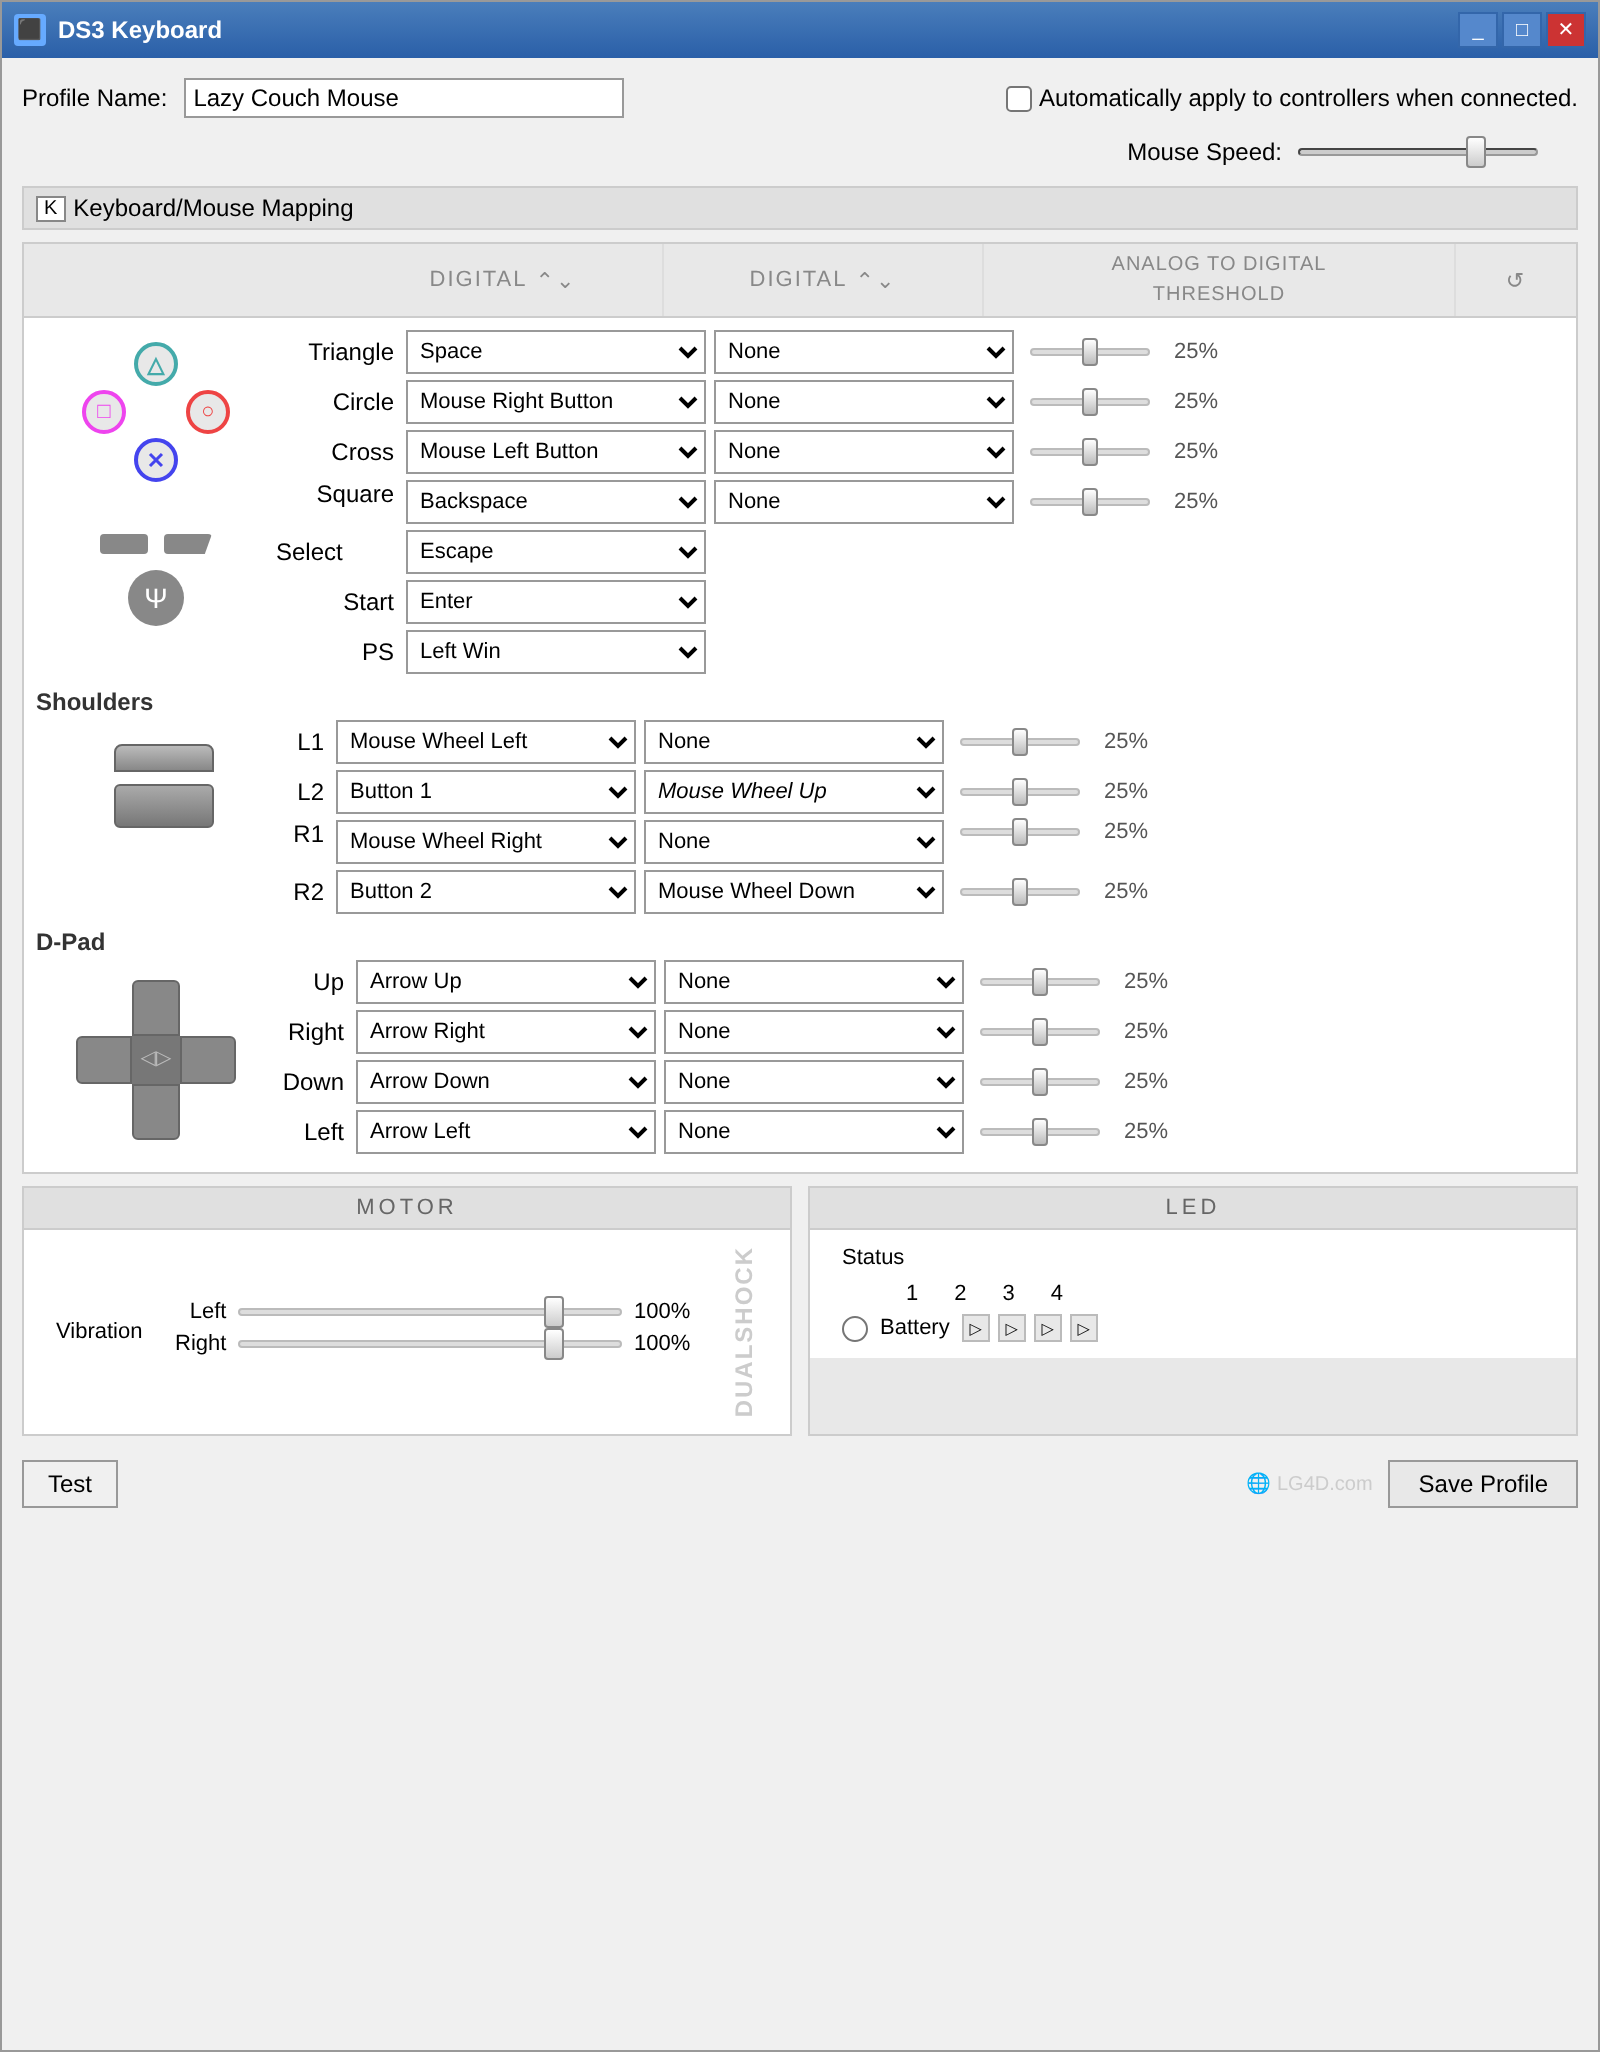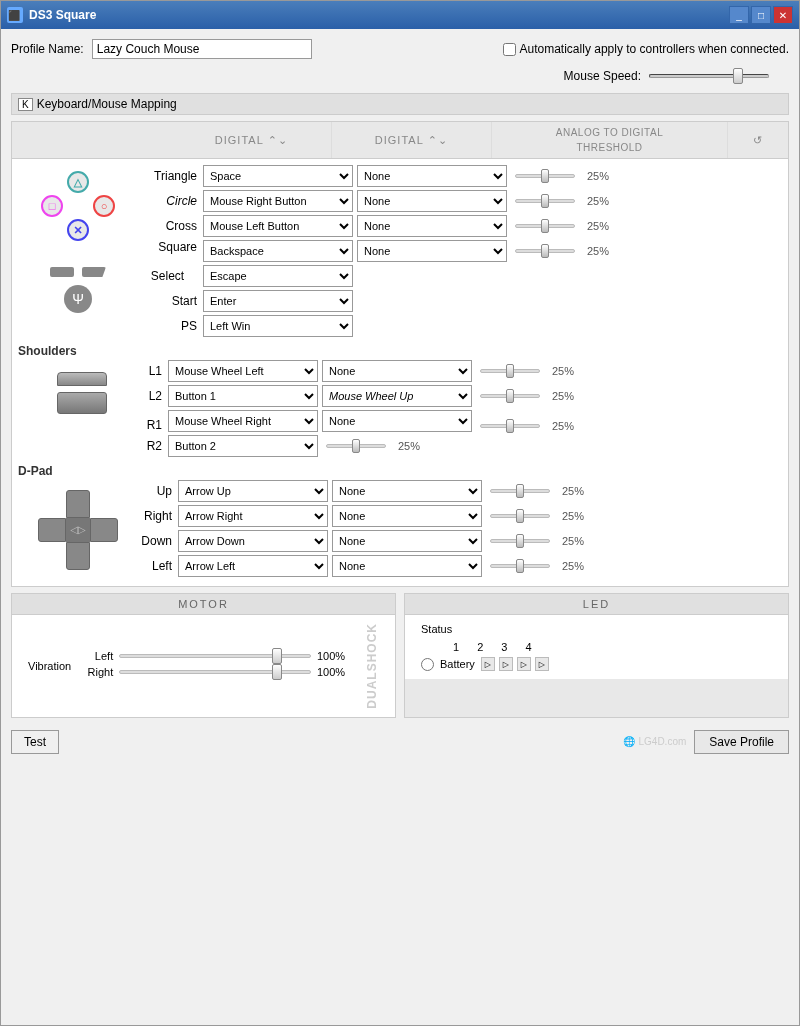--- a/index.html
+++ b/index.html
@@ -84,21 +84,21 @@
     .inner-content { padding: 6px; }
   </style>
 </head>
 <body>
 
 <div class="window">
 
   <div class="title-bar">
     <div class="title-bar-left">
       <div class="title-bar-icon">⬛</div>
-      <span>DS3 Square</span>
+      <span>DS3 Keyboard</span>
     </div>
     <div class="title-bar-controls">
       <button class="title-btn">_</button>
       <button class="title-btn">□</button>
       <button class="title-btn close">✕</button>
     </div>
   </div>
 
   <div class="content">
 
@@ -173,21 +173,21 @@
                 </select>
                 <div class="threshold-cell" style="margin-left: 8px;">
                   <div class="mini-slider">
                       <div class="mini-thumb"></div>
                     </div>
                   <span class="pct-label">25%</span>
                 </div>
               </div>
 
               <div style="display: flex; align-items: center; margin-bottom: 3px;">
-                <span style="width: 65px; text-align: right; padding-right: 6px; font-style: italic;">Circle</span>
+                <span style="width: 65px; text-align: right; padding-right: 6px;">Circle</span>
                 <select class="mapping-select">
                   <option>Mouse Right Button</option><option>Space</option><option>Mouse Left Button</option><option>None</option>
                 </select>
                 <select class="mapping-select" style="margin-left: 4px;">
                   <option>None</option><option>Mouse Wheel Up</option><option>Mouse Wheel Down</option>
                 </select>
                 <div class="threshold-cell" style="margin-left: 8px;">
                   <div class="mini-slider">
                       <div class="mini-thumb"></div>
                     </div>
@@ -221,21 +221,21 @@
                 </select>
                 <div class="threshold-cell" style="margin-left: 8px;">
                   <div class="mini-slider">
                       <div class="mini-thumb"></div>
                     </div>
                   <span class="pct-label">25%</span>
                 </div>
               </div>
 
               <div style="display: flex; align-items: center; margin-bottom: 3px;">
-                <span style="width: 65px; text-align: center; padding-right: 6px;">Select</span>
+                <span style="width: 65px; text-align: left; padding-right: 6px;">Select</span>
                 <select class="mapping-select">
                   <option>Escape</option><option>Space</option><option>None</option>
                 </select>
               </div>
 
               <div style="display: flex; align-items: center; margin-bottom: 3px;">
                 <span style="width: 65px; text-align: right; padding-right: 6px;">Start</span>
                 <select class="mapping-select">
                   <option>Enter</option><option>Space</option><option>None</option>
                 </select>
@@ -286,40 +286,43 @@
                     <option>Mouse Wheel Up</option><option>None</option><option>Mouse Wheel Down</option>
                   </select>
                   <div class="threshold-cell" style="margin-left: 8px;">
                     <div class="mini-slider">
                         <div class="mini-thumb"></div>
                       </div>
                     <span class="pct-label">25%</span>
                   </div>
                 </div>
 
-                <div style="display: flex; align-items: flex-end; margin-bottom: 3px;">
+                <div style="display: flex; align-items: flex-start; margin-bottom: 3px;">
                   <span style="width: 30px; text-align: right; padding-right: 6px;">R1</span>
                   <select class="mapping-select">
                     <option>Mouse Wheel Right</option><option>None</option><option>Space</option>
                   </select>
                   <select class="mapping-select" style="margin-left: 4px;">
                     <option>None</option><option>Mouse Wheel Up</option><option>Mouse Wheel Down</option>
                   </select>
                   <div class="threshold-cell" style="margin-left: 8px;">
                     <div class="mini-slider">
                         <div class="mini-thumb"></div>
                       </div>
                     <span class="pct-label">25%</span>
                   </div>
                 </div>
 
                 <div style="display: flex; align-items: center; margin-bottom: 3px;">
                   <span style="width: 30px; text-align: right; padding-right: 6px;">R2</span>
                   <select class="mapping-select">
                     <option>Button 2</option><option>None</option><option>Space</option>
+                  </select>
+                  <select class="mapping-select" style="margin-left: 4px;">
+                    <option>Mouse Wheel Down</option><option>None</option><option>Mouse Wheel Up</option>
                   </select>
                   <div class="threshold-cell" style="margin-left: 8px;">
                     <div class="mini-slider">
                         <div class="mini-thumb"></div>
                       </div>
                     <span class="pct-label">25%</span>
                   </div>
                 </div>
               </div>
             </div>

